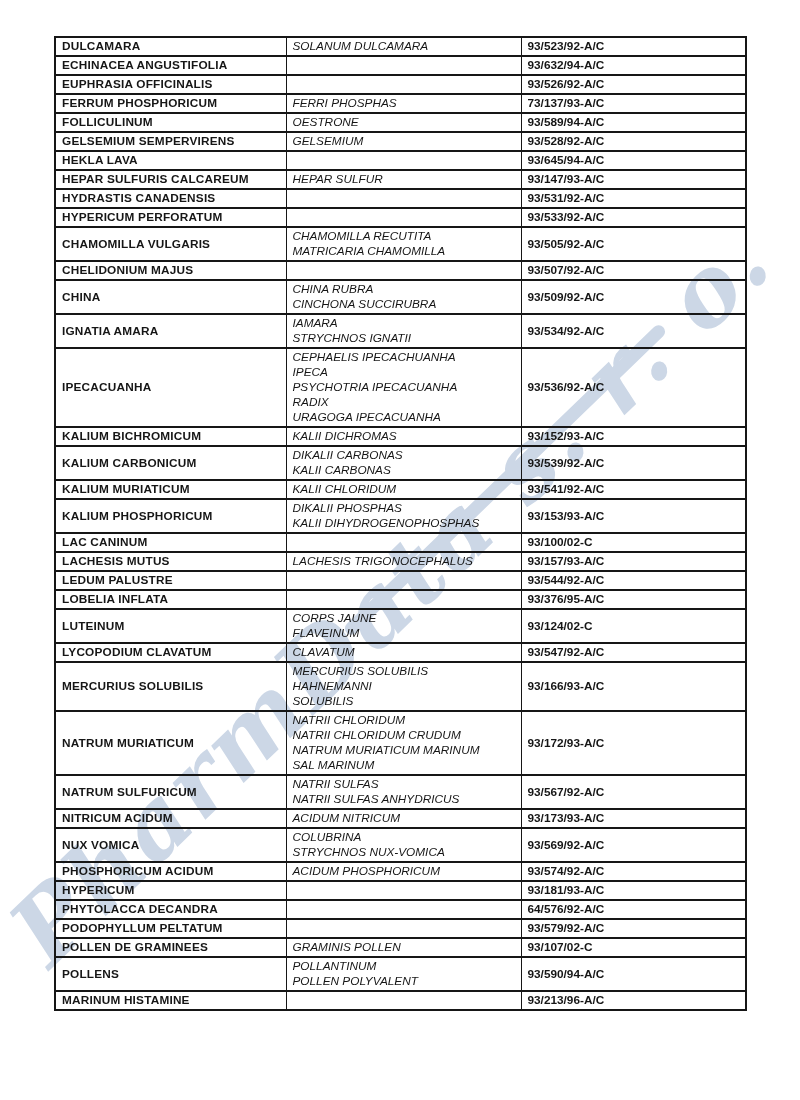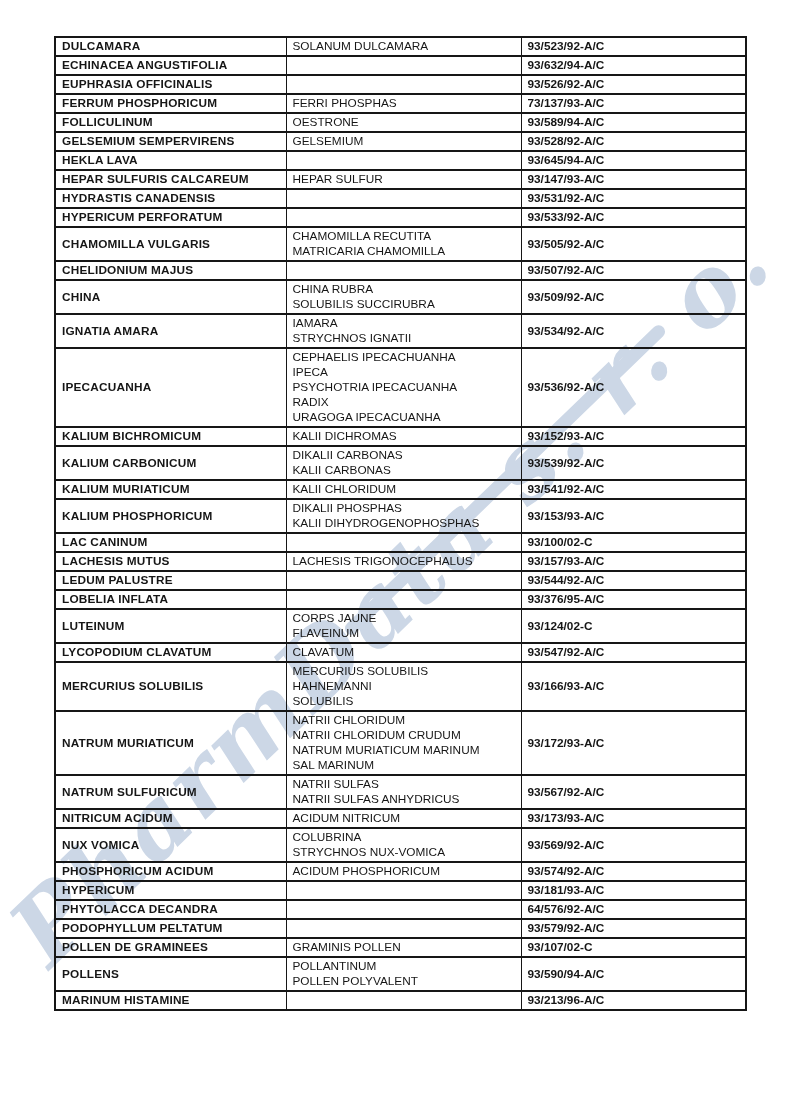--- a/index.html
+++ b/index.html
@@ -60,21 +60,21 @@
     vertical-align: middle;
     padding: 1px 4px 1px 6px;
     background: transparent;
     overflow: hidden;
   }
   td.name-cell {
     font-weight: bold;
     padding-left: 5px;
     letter-spacing: 0.2px;
   }
-  td.syn-cell div { white-space: nowrap; }
+  td.syn-cell div { white-space: nowrap; font-style: italic; }
   td.code-cell { white-space: nowrap; font-weight: bold; }
 </style>
 </head>
 <body>
 
 <div class="page">
 
   <div class="watermark-swash"></div>
   <div class="watermark">PharmData s. r. o.</div>
 
@@ -155,21 +155,21 @@
         </tr>
         <tr>
           <td class="name-cell">CHELIDONIUM MAJUS</td>
           <td class="syn-cell"></td>
           <td class="code-cell">93/507/92-A/C</td>
         </tr>
         <tr>
           <td class="name-cell">CHINA</td>
           <td class="syn-cell">
             <div>CHINA RUBRA</div>
-            <div>SOLUBILIS SUCCIRUBRA</div>
+            <div>CINCHONA SUCCIRUBRA</div>
           </td>
           <td class="code-cell">93/509/92-A/C</td>
         </tr>
         <tr>
           <td class="name-cell">IGNATIA AMARA</td>
           <td class="syn-cell">
             <div>IAMARA</div>
             <div>STRYCHNOS IGNATII</div>
           </td>
           <td class="code-cell">93/534/92-A/C</td>

